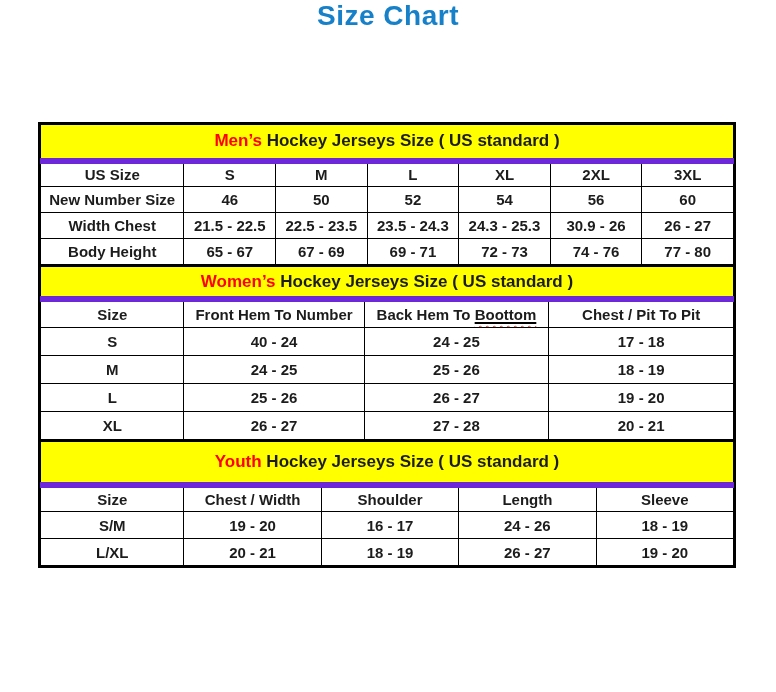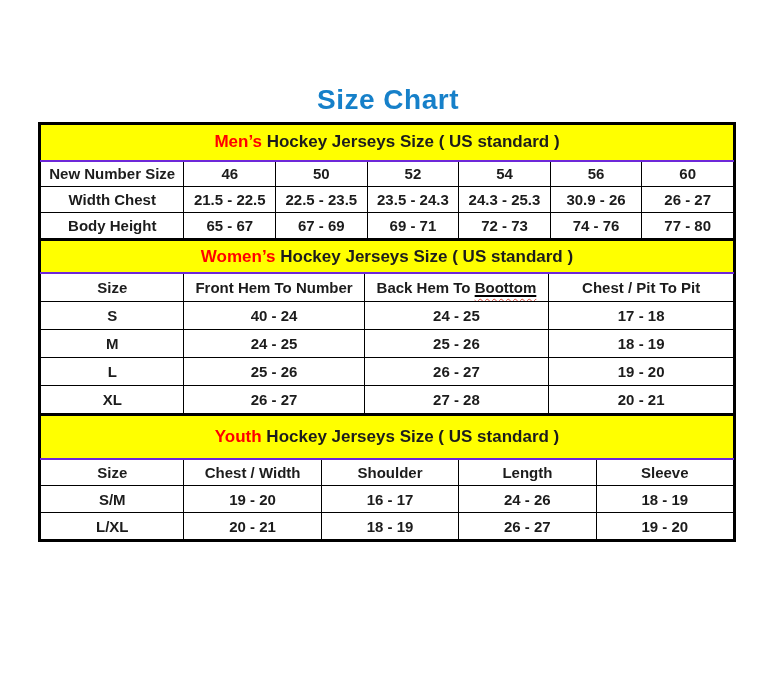--- a/index.html
+++ b/index.html
@@ -5,22 +5,21 @@
   * { box-sizing: border-box; }
   html, body {
     margin: 0; padding: 0;
     width: 776px; height: 692px;
     background: #ffffff;
     font-family: "Liberation Sans", sans-serif;
   }
   .page { position: relative; width: 776px; height: 692px; overflow: hidden; }
 
   .title {
-    margin: 16px;
-    padding-top: 68px;
+    margin: 0;
     text-align: center;
     font-size: 28px;
     font-weight: 700;
     letter-spacing: 0.5px;
     color: #1680c9;
   }
 
   .chart-wrap {
     position: absolute;
     left: 38px;
@@ -43,21 +42,21 @@
     font-weight: 700;
     font-size: 15px;
     color: #1c1c1c;
     overflow: hidden;
     white-space: nowrap;
   }
   td.banner {
     background: #ffff00;
     font-size: 17px;
     height: 34px;
-    border-bottom: 2px solid #6d28d9;
+    border-bottom: 6px solid #6d28d9;
   }
   table:not(:first-child) td.banner { border-top: 2px solid #000; }
   .hl { color: #ff0000; }
 
   .tbl-men td    { height: 26px; }
   .tbl-men td.banner { height: 36px; }
   .tbl-women td  { height: 28px; }
   .tbl-women td.banner { height: 33px; }
   .tbl-youth td  { height: 27px; }
   .tbl-youth td.banner { height: 44px; }
@@ -90,20 +89,29 @@
         <col style="width:13.216%">
           <col style="width:13.216%">
           <col style="width:13.216%">
         <col style="width:13.216%">
           <col style="width:13.216%">
           <col style="width:13.216%">
       </colgroup>
       <tbody>
           <tr>
         <td colspan="7" class="banner"><span class="hl">Men’s</span> <span>Hockey Jerseys Size ( US standard )</span></td>
+      </tr>
+      <tr>
+        <td>US Size</td>
+        <td>S</td>
+        <td>M</td>
+        <td>L</td>
+        <td>XL</td>
+        <td>2XL</td>
+        <td>3XL</td>
       </tr>
       <tr>
         <td>New Number Size</td>
         <td>46</td>
         <td>50</td>
         <td>52</td>
         <td>54</td>
         <td>56</td>
         <td>60</td>
       </tr>

